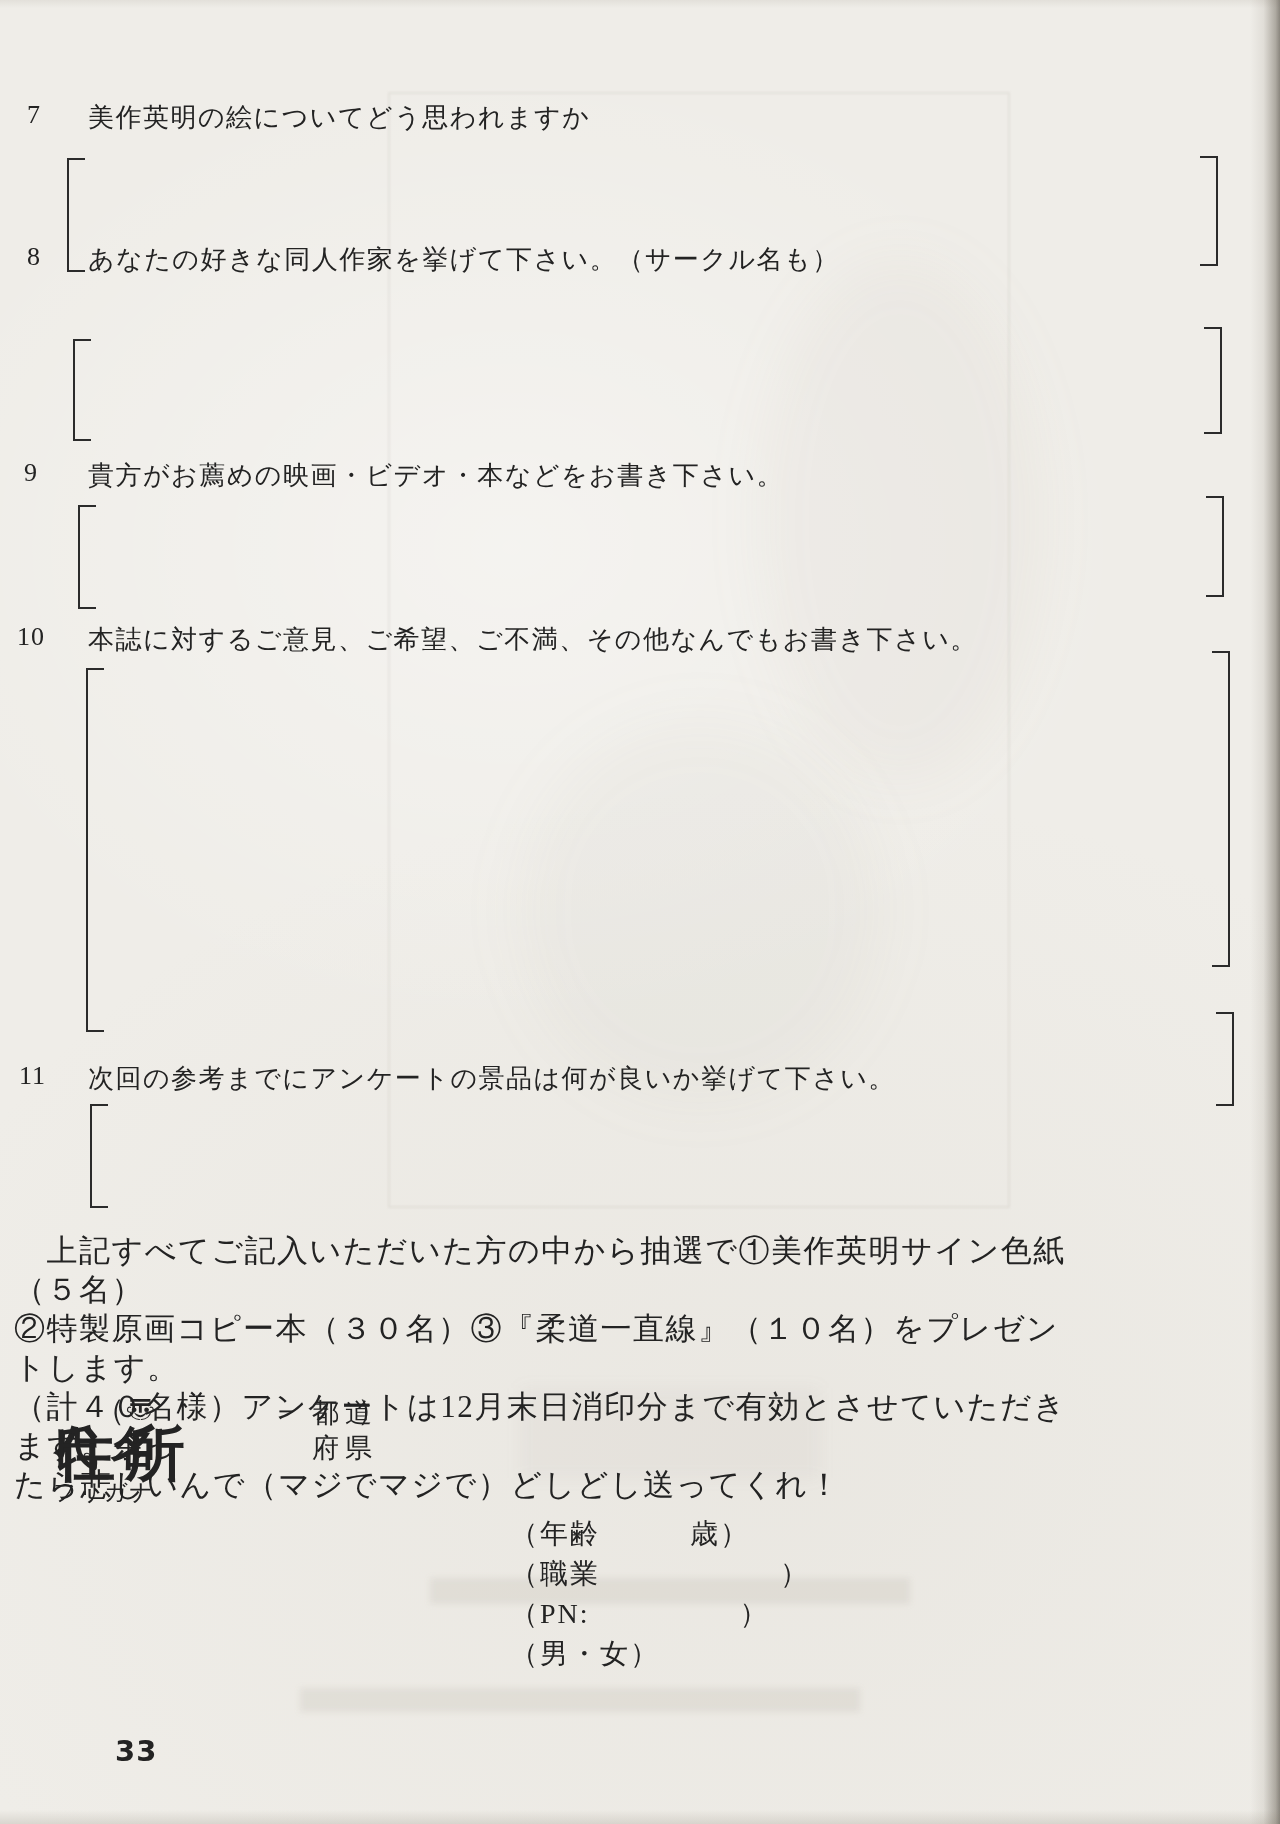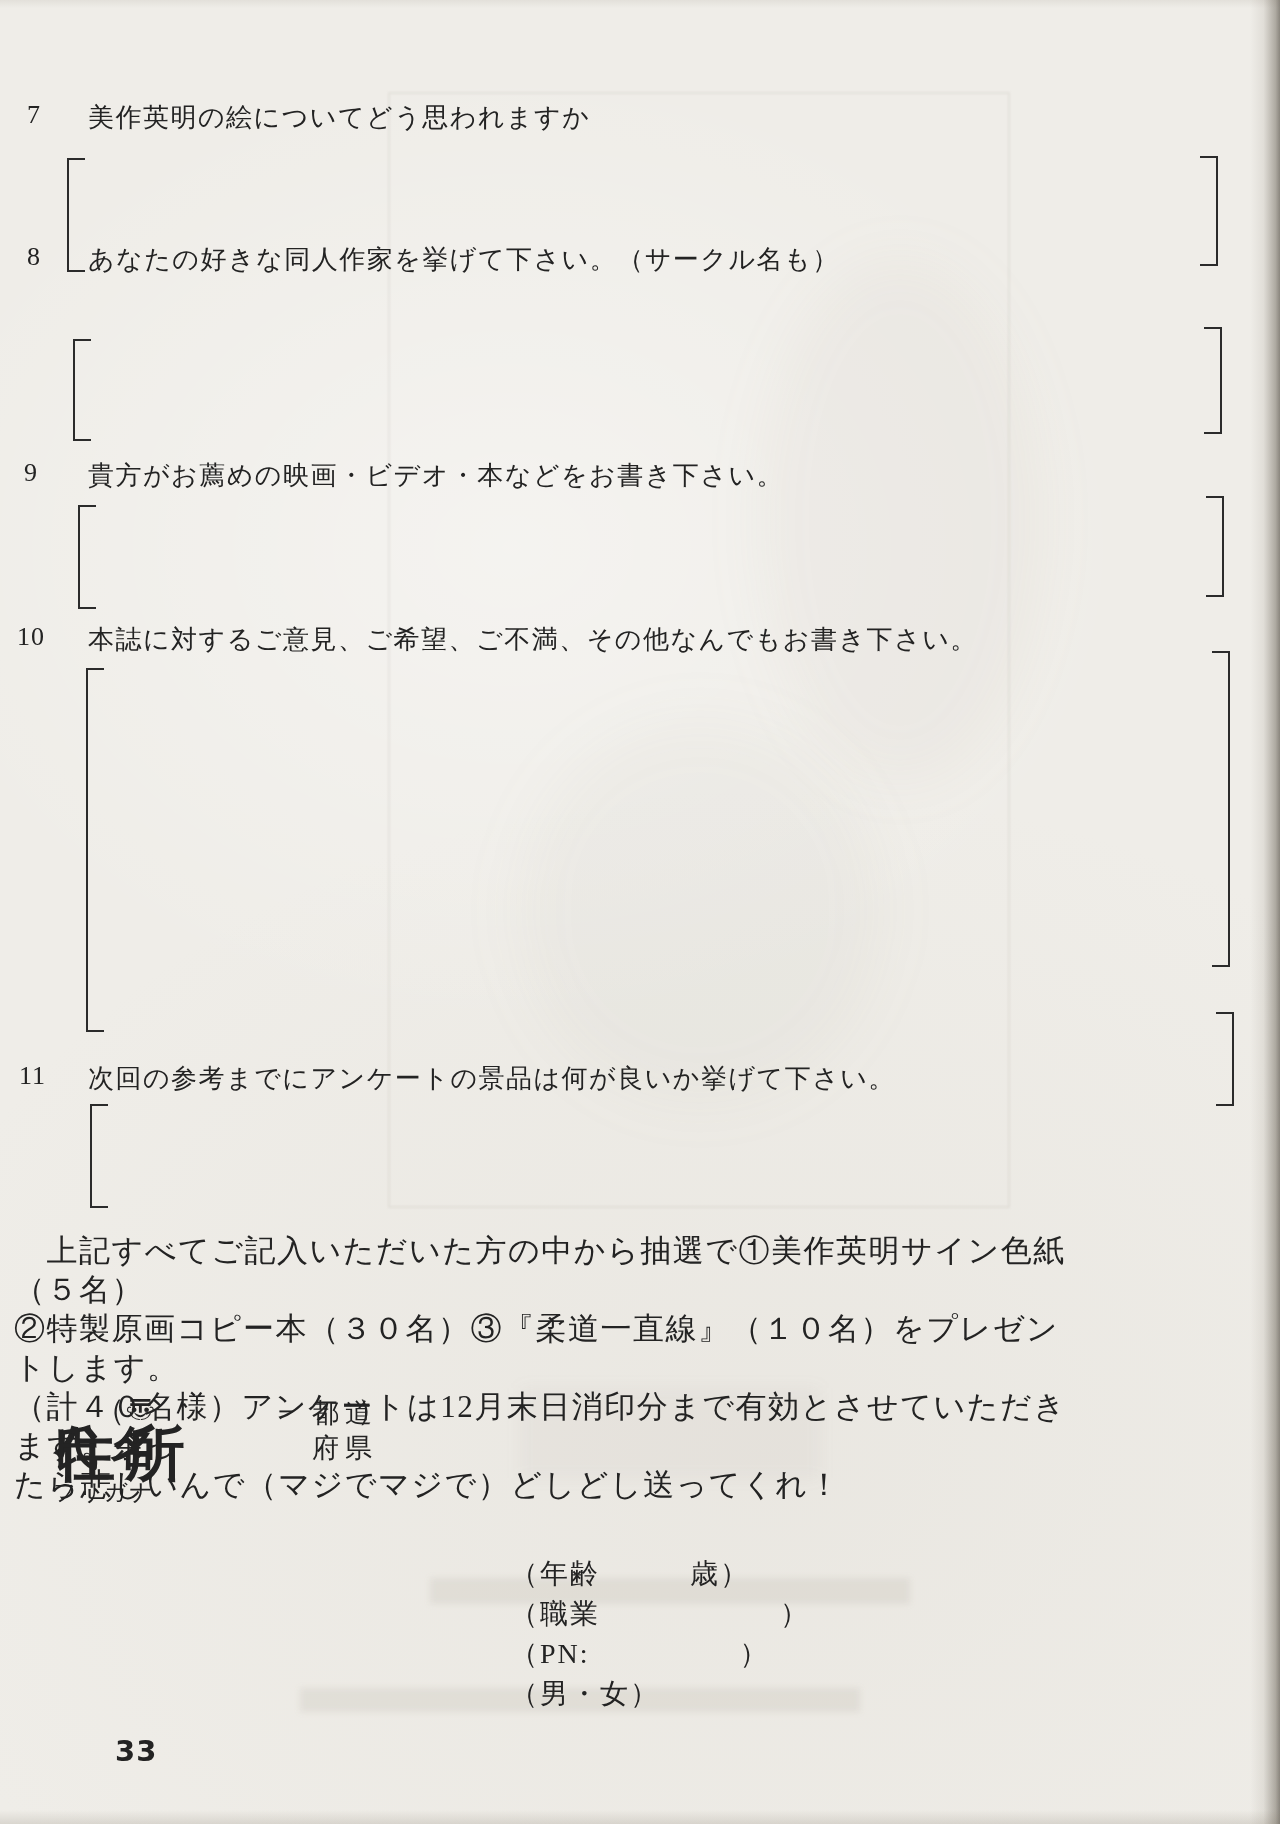--- a/index.html
+++ b/index.html
@@ -54,21 +54,21 @@
     font-size:31px;line-height:39px;letter-spacing:1.5px;white-space:pre-line;margin-top:9px;}
 
   
   #postal-line{position:absolute;left:95px;top:1390px;font-size:30px;display:flex;align-items:flex-start;}
   #postal-line .gap1{width:116px;}
   #postal-line .gap2{width:56px;}
   #addr-label{position:absolute;left:55px;top:1414px;font-size:60px;letter-spacing:10px;font-weight:600;}
   #pref-label{position:absolute;left:277px;top:1396px;font-size:27px;line-height:35px;letter-spacing:6px;white-space:pre-line;margin-left:35px;}
   #furigana-label{position:absolute;left:53px;top:1477px;font-size:23px;letter-spacing:2px;}
   #name-label{position:absolute;left:55px;top:1418px;font-size:46px;letter-spacing:10px;font-weight:700;}
-  #info-rows{position:absolute;left:510px;top:1514px;font-size:28px;line-height:40px;letter-spacing:2px;margin-top:40px;}
+  #info-rows{position:absolute;left:510px;top:1514px;font-size:28px;line-height:40px;letter-spacing:2px;}
   #page-number{position:absolute;left:102px;top:1734px;font-size:29px;font-weight:bold;
     font-family:"DejaVu Sans","Liberation Sans",sans-serif;letter-spacing:1px;margin-left:13px;}
 </style>
 </head>
 <body>
 
 <div id="scan">
 
   <div class="ghost ghost-outline"></div>
   <div class="ghost ghost-blob1"></div>

